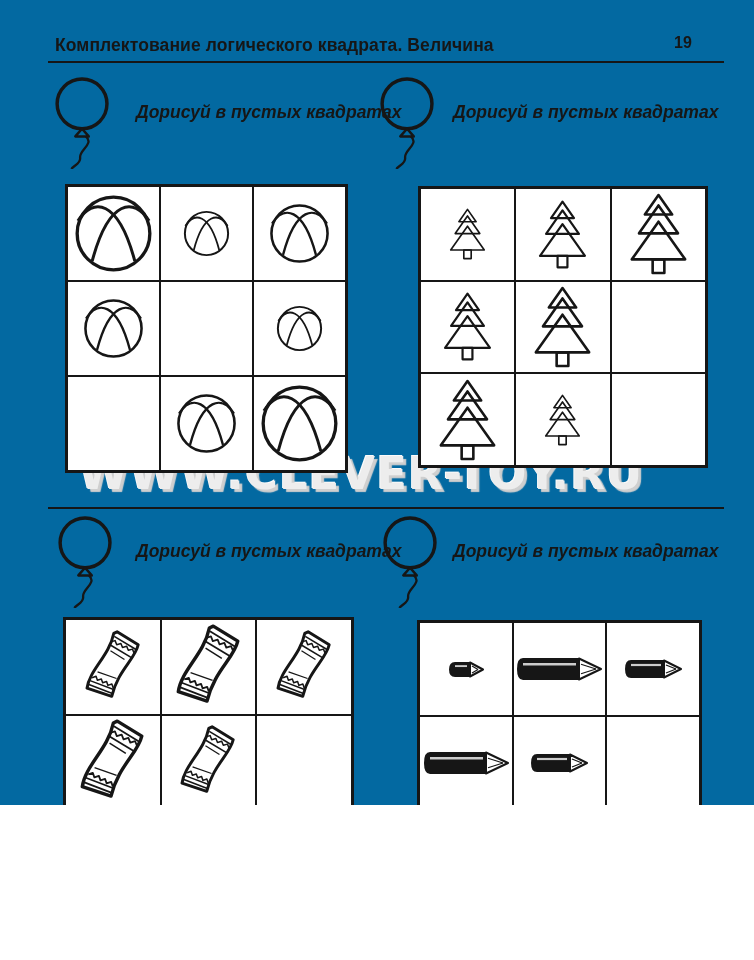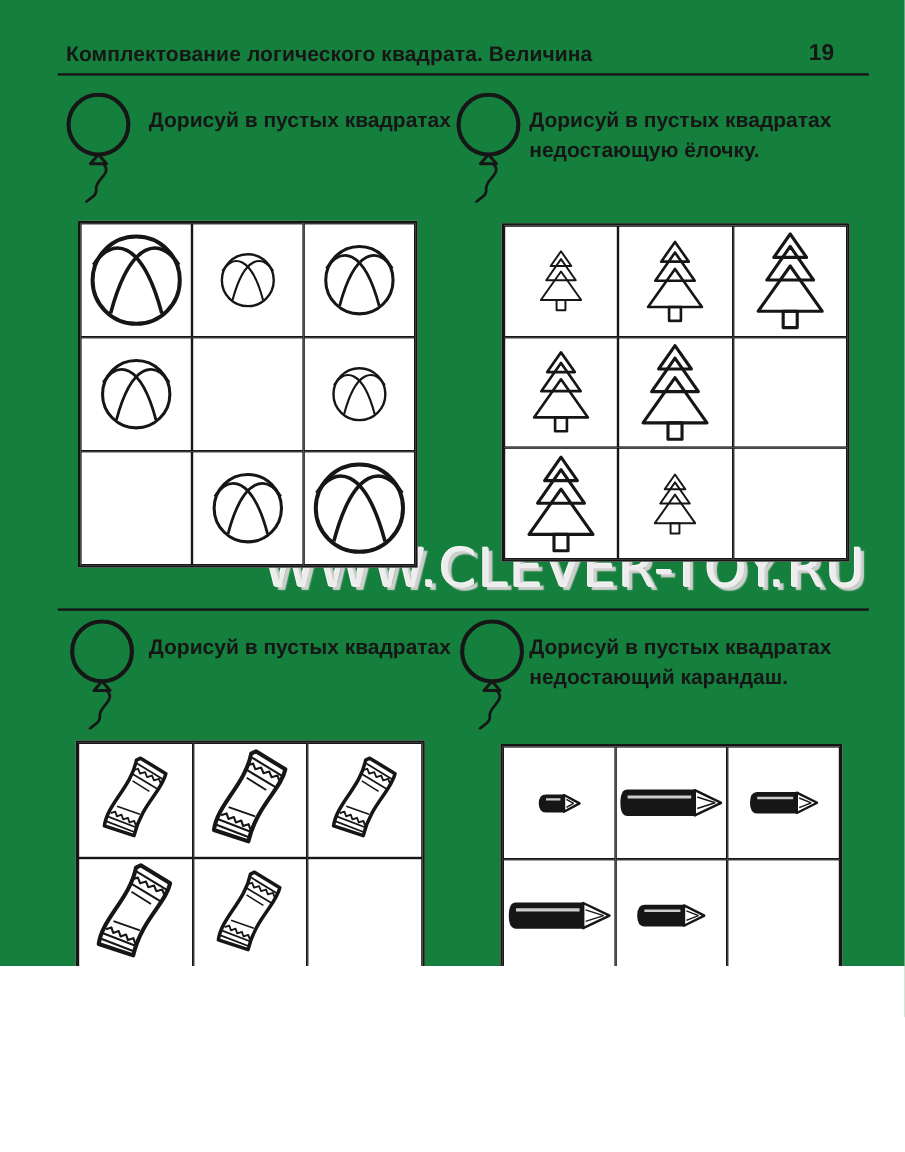--- a/index.html
+++ b/index.html
@@ -1,41 +1,41 @@
 <!DOCTYPE html>
 <html><head>
 <meta charset="utf-8">
 <style>
   html,body{margin:0;padding:0;background:#ffffff;}
-  .page{position:relative;width:754px;height:805px;background:#15803d;
+  .page{position:relative;width:754px;height:805px;background:#0369a1;
         font-family:"Liberation Sans",sans-serif;color:#161616;overflow:hidden;}
   .hdr-title{position:absolute;left:55px;top:35px;font-size:17.5px;font-weight:bold;letter-spacing:.1px;}
-  .hdr-num{position:absolute;left:674px;top:34px;font-size:19px;font-weight:bold;}
+  .hdr-num{position:absolute;left:674px;top:34px;font-size:16px;font-weight:bold;}
   .rule{position:absolute;background:#161616;height:2.4px;z-index:2;}
   .rule.top{left:48px;top:61px;width:676px;}
   .rule.mid{left:48px;top:507px;width:676px;}
   .balloon{position:absolute;z-index:3;}
   .balloon.tl{left:52px;top:77px;}
   .balloon.tr{left:377px;top:77px;}
   .balloon.bl{left:55px;top:516px;}
   .balloon.br{left:380px;top:516px;}
-  .instr{position:absolute;margin:4px;font-size:17.5px;font-weight:bold;line-height:25px;z-index:3;}
+  .instr{position:absolute;margin:16px;font-size:17.5px;font-weight:bold;line-height:25px;z-index:3;font-style:italic;}
   .instr.tl{left:120px;top:84px;}
   .instr.tr{left:437px;top:84px;}
   .instr.bl{left:120px;top:523px;}
   .instr.br{left:437px;top:523px;}
   .grid{position:absolute;display:grid;grid-template-columns:repeat(3,1fr);
         grid-template-rows:repeat(3,1fr);border:2.6px solid #161616;background:#ffffff;z-index:2;}
   .grid.g0{left:65px;top:184px;width:279px;height:285px;}
   .grid.g1{left:418px;top:186px;width:286px;height:278px;}
   .grid.g2{left:63px;top:617px;width:287px;height:287px;}
   .grid.g3{left:417px;top:620px;width:281px;height:283px;}
   .cell{border:1.1px solid #161616;display:flex;align-items:center;justify-content:center;overflow:hidden;}
-  .watermark{position:absolute;left:24px;top:447px;width:698px;text-align:right;
-        font-family:"DejaVu Sans",sans-serif;font-weight:400;font-size:45px;letter-spacing:1px;
+  .watermark{position:absolute;left:12px;top:447px;width:698px;text-align:center;
+        font-family:"DejaVu Sans",sans-serif;font-weight:700;font-size:45px;letter-spacing:1px;
         color:#ededed;text-shadow:3px 3px 1px #cfcfcf,-1px -1px 0 #fbfbfb;
         white-space:nowrap;z-index:1;}
 </style>
 </head>
 <body>
 
 <div class="page">
 
   <div class="hdr-title">Комплектование логического квадрата. Величина</div>
   <div class="hdr-num">19</div>
@@ -60,28 +60,26 @@
     <circle cx="31" cy="28" r="26" fill="none" stroke="#161616" stroke-width="3.6"></circle>
     <path d="M31,54 L24,62 L38,62 Z" fill="none" stroke="#161616" stroke-width="2.6" stroke-linejoin="round"></path>
     <path d="M35,62 C44,70 28,76 29,84 C30,91 22,92 20,96" fill="none" stroke="#161616" stroke-width="2.4"></path>
   </svg>
 
   <p class="instr tl">
     <span>Дорисуй в пустых квадратах</span><br>
   </p>
   <p class="instr tr">
     <span>Дорисуй в пустых квадратах</span><br>
-    <span>недостающую ёлочку.</span>
   </p>
   <p class="instr bl">
     <span>Дорисуй в пустых квадратах</span><br>
   </p>
   <p class="instr br">
     <span>Дорисуй в пустых квадратах</span><br>
-    <span>недостающий карандаш.</span>
   </p>
 
   <div class="watermark">WWW.CLEVER-TOY.RU</div>
 
   <div class="rule mid"></div>
 
   <div class="grid g0">
       <div class="cell">
         <svg width="79" height="79" viewBox="0 0 100 100">
           <circle cx="50" cy="50" r="46" fill="none" stroke="#161616" stroke-width="4.2"></circle>

